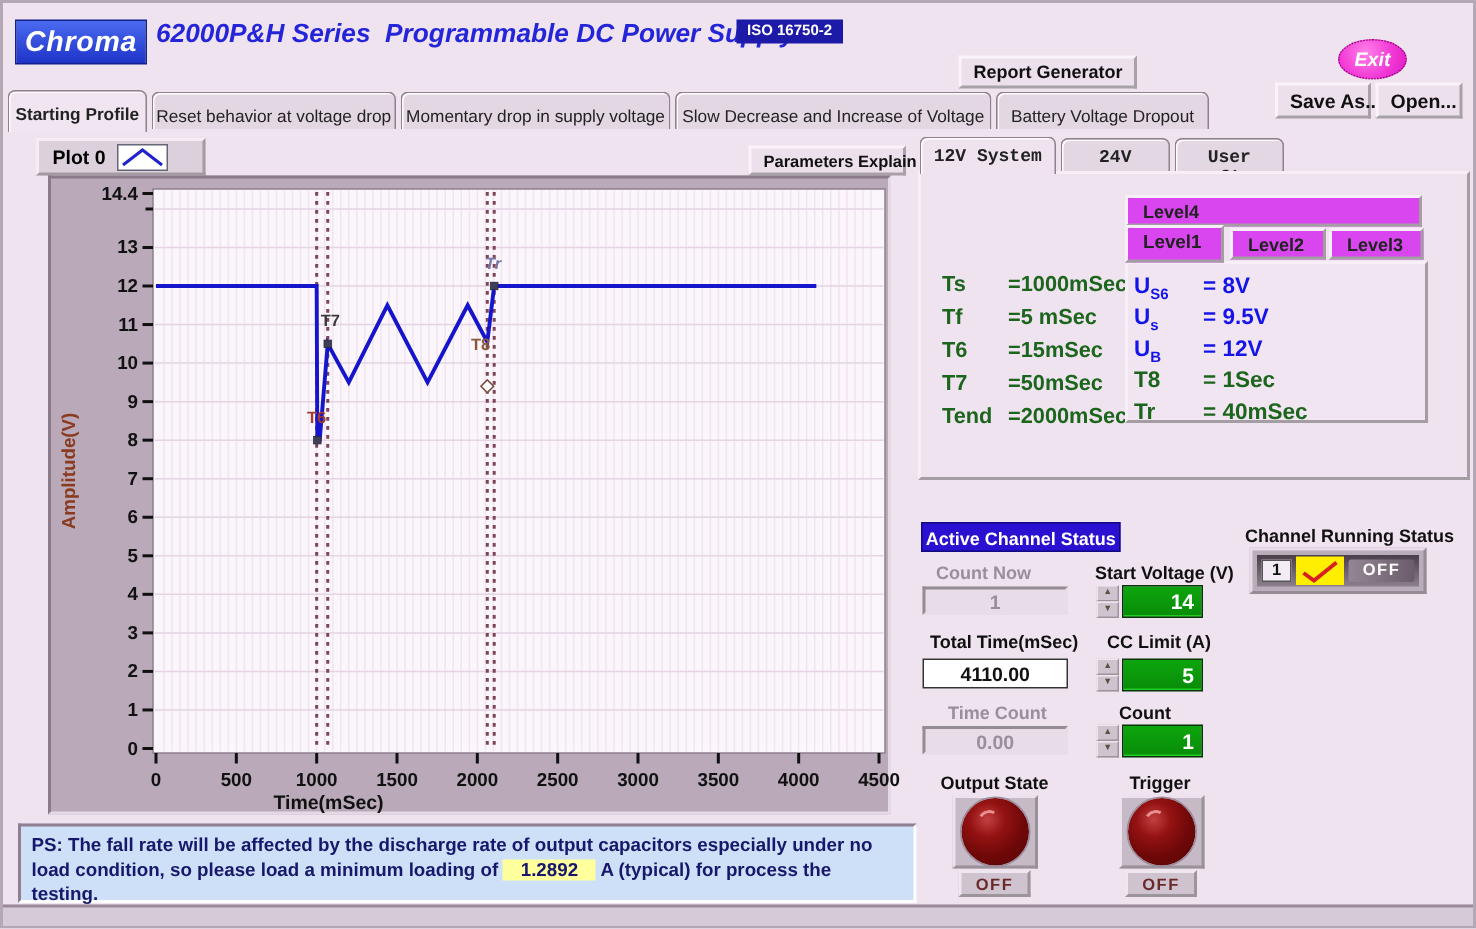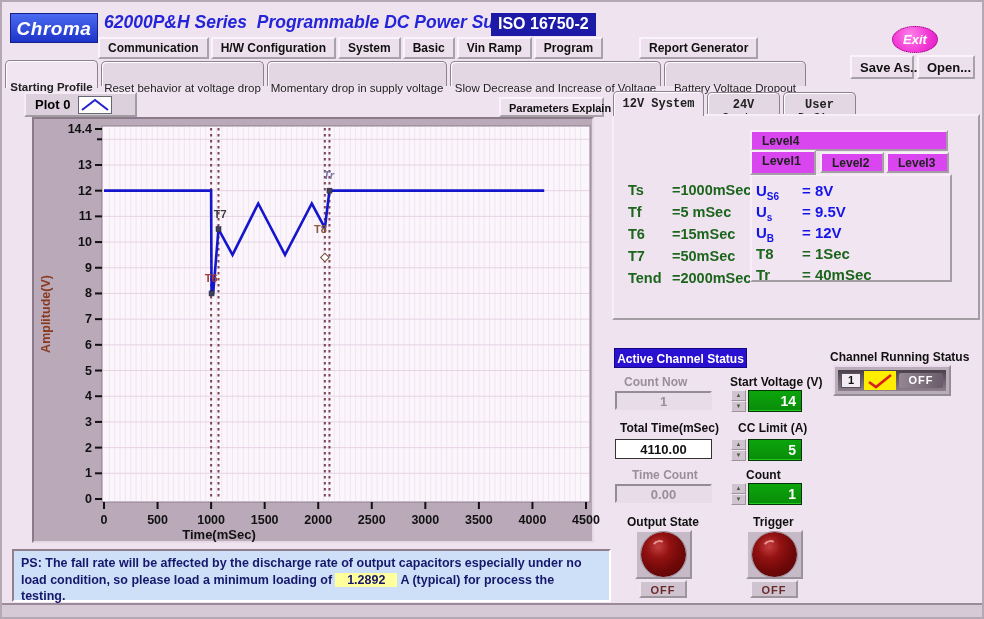--- a/index.html
+++ b/index.html
@@ -9,36 +9,36 @@
 
   .abs { position:absolute; }
 
   
   .logo { left:8px; top:11px; width:88px; height:30px; line-height:29px; text-align:center;
           background:linear-gradient(180deg,#4a6af0,#1e34c8); color:#fff; font-weight:bold;
           font-style:italic; font-size:19px; letter-spacing:.5px; border:1px solid #14208a; }
   .title { left:102px; top:10px; font-size:17.5px; font-weight:bold; font-style:italic;
            color:#2424d8; white-space:pre; }
   .badge { left:489px; top:11px; background:#1c1aa6; color:#fff; font-weight:bold;
-           font-size:16px; padding:2px 7px 3px; }
+           font-size:10px; padding:2px 7px 3px; }
   .menu-row { left:96px; top:35px; display:flex; gap:2px; }
   .btn { background:#ece0ec; border:2px outset #fbf3fb; font-weight:bold; font-size:12px;
          color:#101010; padding:2px 8px; text-align:center; cursor:default; white-space:nowrap; }
   .report { left:637px; top:35px; }
   .exit { left:890px; top:24px; width:46px; height:27px; border-radius:50%;
           background:radial-gradient(circle at 40% 32%, #ff80e8 0%, #f23ad6 55%, #de17c2 100%);
           color:#fff; font-weight:bold; font-style:italic; font-size:13px; text-align:center;
           line-height:26px; border:1px dotted #8a0070; }
   .saveas { left:848px; top:53px; width:64px; height:24px; font-size:13px; padding-top:3px; }
   .openb  { left:915px; top:53px; width:58px; height:24px; font-size:13px; padding-top:3px; }
 
   
   .tab { top:59px; height:25px; background:#e4d7e4; border:1px solid #8f7f8f; border-bottom:none;
          border-radius:5px 5px 0 0; font-size:11.5px; color:#222; text-align:center;
-         padding-top:20px; box-shadow:inset 1px 1px 0 #fff; }
+         padding-top:10px; box-shadow:inset 1px 1px 0 #fff; }
   .tab.active { top:58px; height:28px; background:#f0e5f0; z-index:3; font-weight:bold; }
 
   
   .plot0bar { left:22px; top:90px; width:113px; height:25px; background:#ddd0dd;
               border:2px outset #f6ecf6; display:flex; align-items:center; gap:8px; padding-left:9px; }
   .plot0bar .lbl { font-weight:bold; font-size:13px; }
   .legendbox { width:34px; height:18px; background:#fff; border:1px solid #667;
                display:flex; align-items:center; justify-content:center; }
   .explain { left:497px; top:95px; width:105px; height:20px; font-size:11px; padding-top:3px; }
   .plot-panel { left:30px; top:115px; width:562px; height:426px; background:#b9a9b9;
@@ -113,28 +113,20 @@
 </style>
 </head>
 <body>
 
 <div id="app">
 
   <div class="abs logo">Chroma</div>
   <div class="abs title">62000P&amp;H Series  Programmable DC Power Supply</div>
   <div class="abs badge">ISO 16750-2</div>
 
-  <div class="abs menu-row">
-    <div class="btn">Communication</div>
-    <div class="btn">H/W Configuration</div>
-    <div class="btn">System</div>
-    <div class="btn">Basic</div>
-    <div class="btn">Vin Ramp</div>
-    <div class="btn">Program</div>
-  </div>
   <div class="abs btn report">Report Generator</div>
   <div class="abs exit">Exit</div>
   <div class="abs btn saveas">Save As...</div>
   <div class="abs btn openb">Open...</div>
 
   <div class="abs tab active" style="left:3px;width:93px;">Starting Profile</div>
   <div class="abs tab" style="left:99px;width:163px;">Reset behavior at voltage drop</div>
   <div class="abs tab" style="left:265px;width:180px;">Momentary drop in supply voltage</div>
   <div class="abs tab" style="left:448px;width:211px;">Slow Decrease and Increase of Voltage</div>
   <div class="abs tab" style="left:662px;width:142px;">Battery Voltage Dropout</div>

